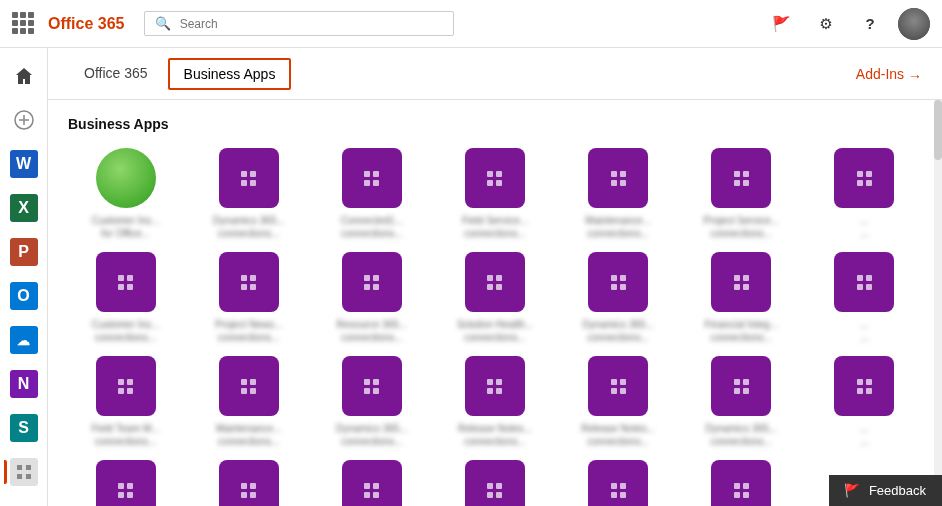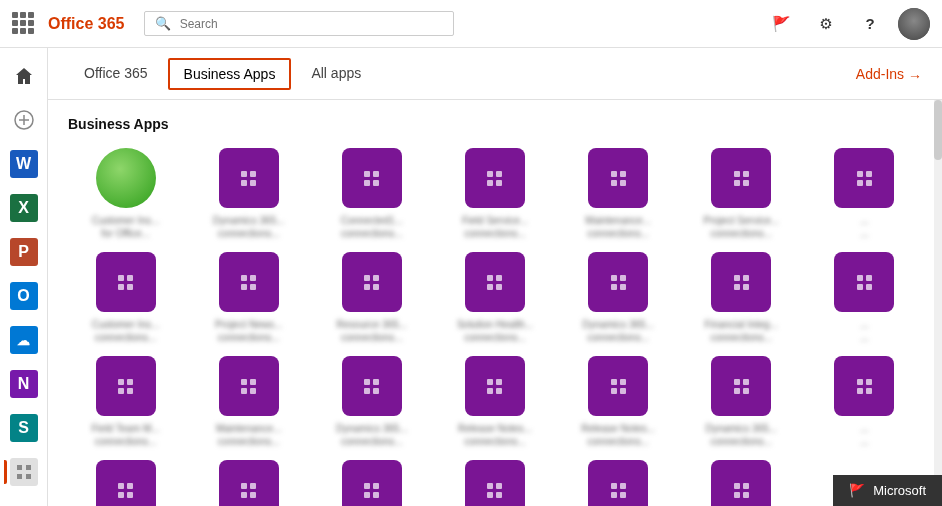--- a/index.html
+++ b/index.html
@@ -311,23 +311,20 @@
 
   <div class="content-area">
 
     <div class="nav-tabs">
       <div class="nav-tab">
         <span>Office 365</span>
       </div>
       <div class="nav-tab active">
         <span>Business Apps</span>
       </div>
-      <div class="nav-tab">
-        <span>All apps</span>
-      </div>
       <div class="add-ins-link">
         <span>Add-Ins →</span>
       </div>
     </div>
 
     <div class="panel">
       <div class="panel-title">Business Apps</div>
 
       <div class="apps-grid" style="margin-bottom:12px;">
 
@@ -741,14 +738,14 @@
 
       <div class="scrollbar-track">
         <div class="scrollbar-thumb"></div>
       </div>
     </div>
   </div>
 </div>
 
 <div class="feedback-btn">
   <span>🚩</span>
-  <span>Microsoft</span>
+  <span>Feedback</span>
 </div>
 
 </body></html>

